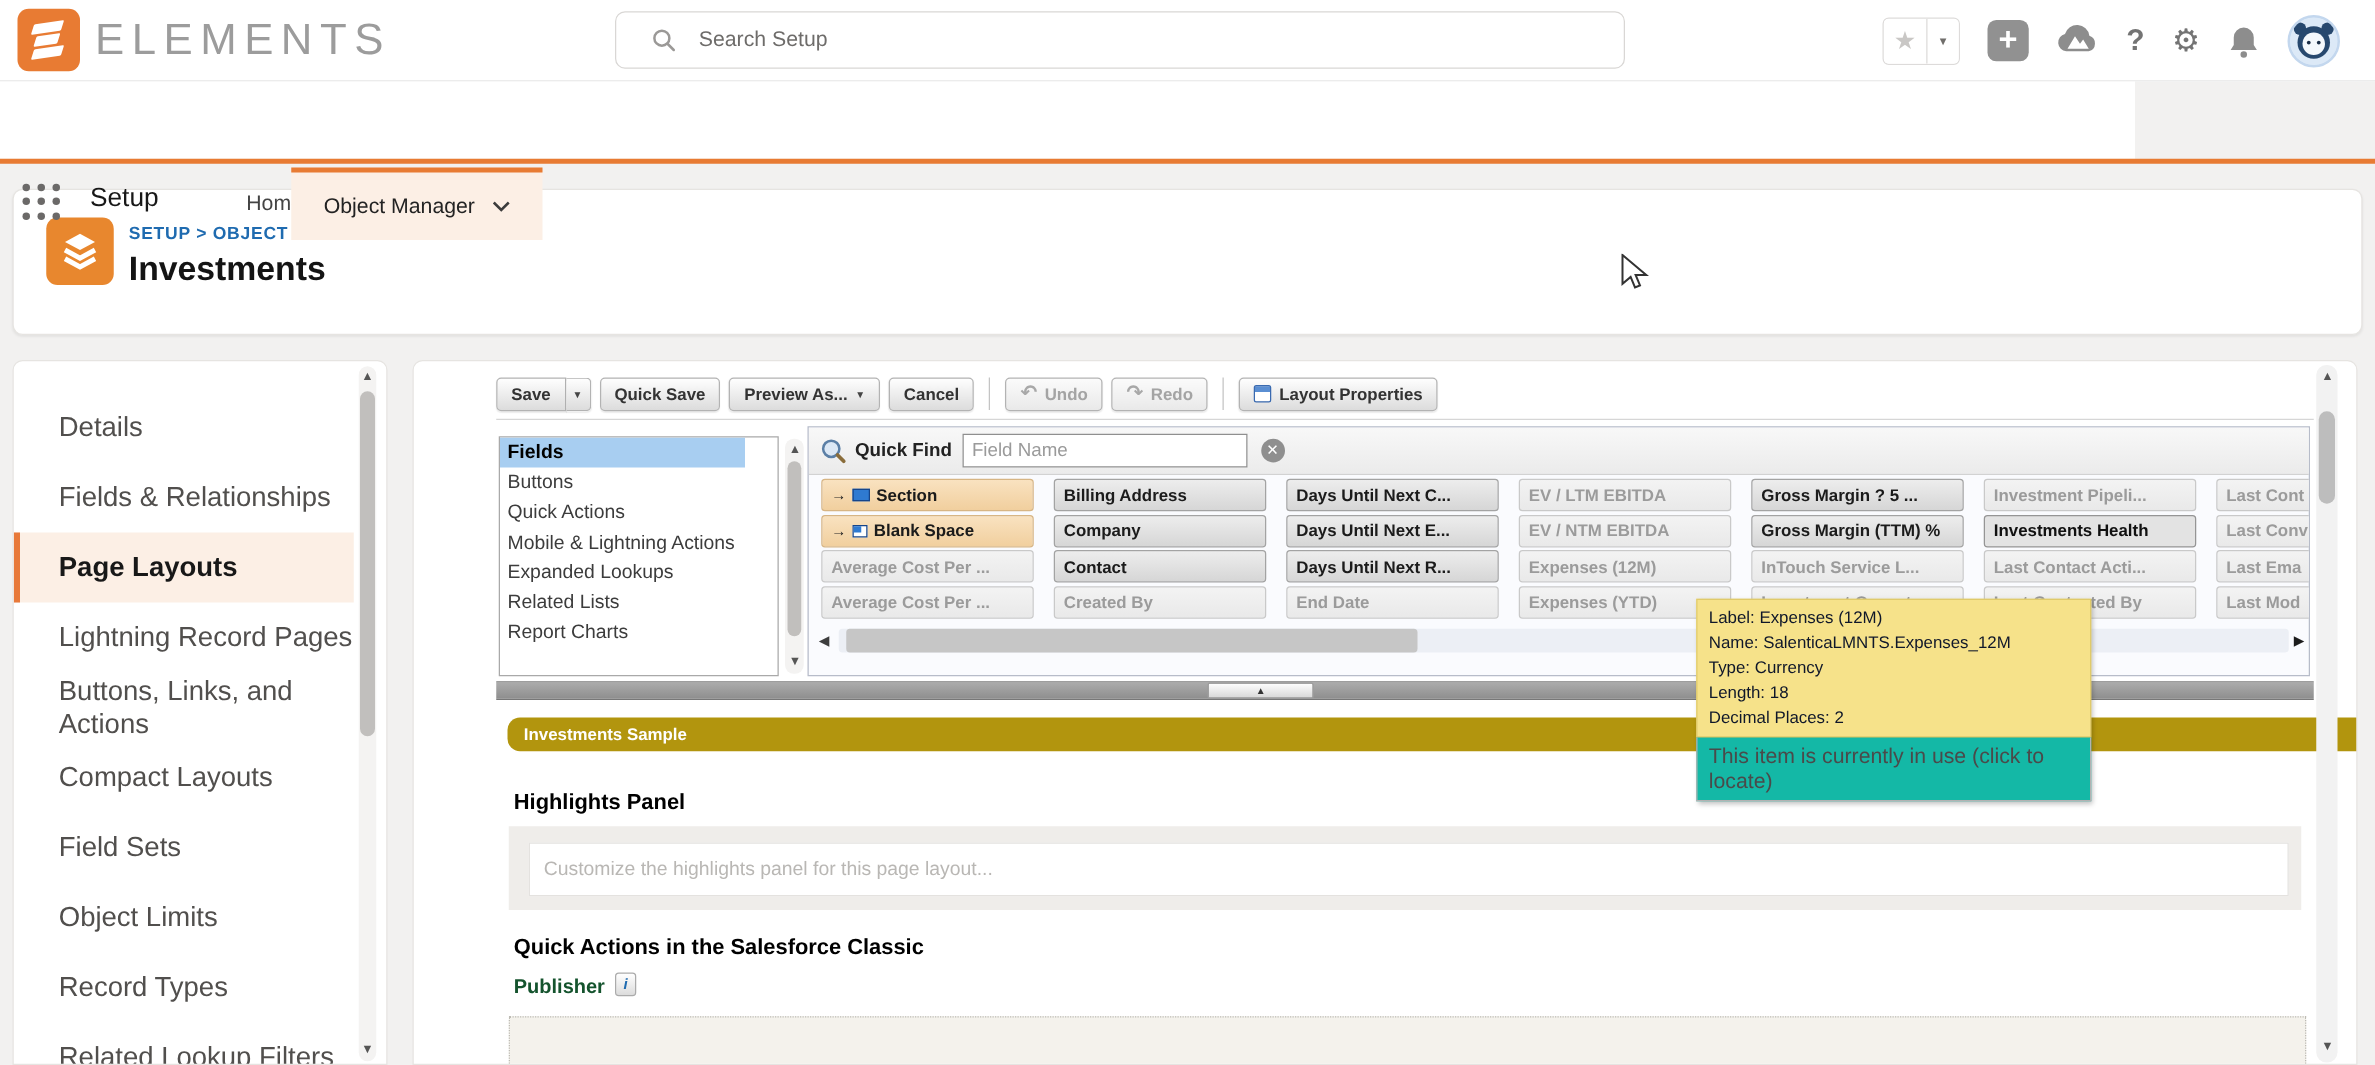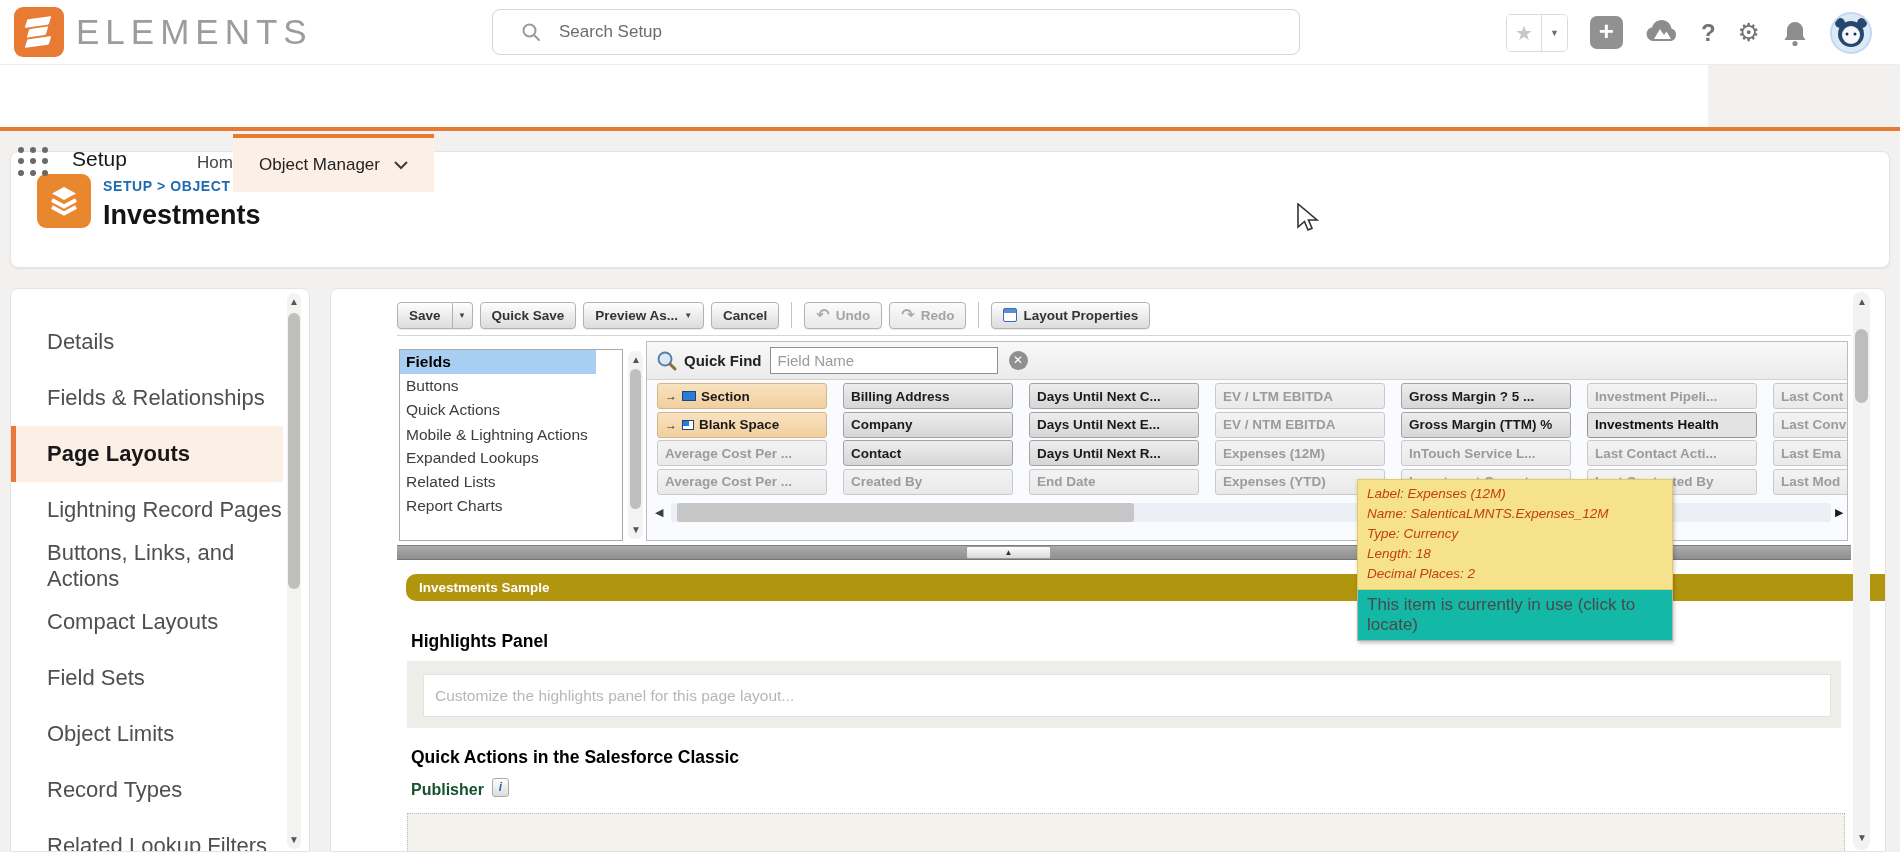--- a/index.html
+++ b/index.html
@@ -108,21 +108,21 @@
   .pub-label { font-size:16px; font-weight:700; color:#14532d; }
   .info-btn { width:17px; height:19px; background:linear-gradient(#fff,#dcdcdc); border:1px solid #ababab; border-radius:3px; color:#1f6bb0; font-size:12px; font-weight:700; font-style:italic; text-align:center; line-height:17px; margin-top:-3px; cursor:pointer; }
   .dropzone { position:absolute; left:76px; top:524px; width:1438px; height:40px; background:#f4f2ec; border:1px dotted #bdbbb4; }
 
   
   .v-scroll { position:absolute; left:1522px; top:3px; width:17px; height:558px; background:#f2f2f2; border-radius:8px; }
 
   
   .tooltip { position:absolute; left:1357px; top:479px; width:316px; z-index:50; box-shadow:1px 2px 4px rgba(0,0,0,.25); }
   .tt-body { background:#f6e28a; border:1px solid #e0ca6a; padding:4px 9px 5px; }
-  .tt-line { font-size:13.5px; color:#c2410c; line-height:20px; white-space:nowrap;font-style:italic; }
+  .tt-line { font-size:13.5px; color:#0f172a; line-height:20px; white-space:nowrap; }
   .tt-footer { background:#14b8a6; border:1px solid #b2b2b2; border-top:none; padding:5px 9px; font-size:17px; color:#4a4a4a; }
 
   .cursor { position:absolute; left:1296px; top:203px; z-index:999; pointer-events:none; }
 </style>
 </head>
 <body>
 
 <div class="global-header">
   <div class="logo-box">
     <div class="logo-bar" style="left:12px;top:11px;width:24px;"></div>

